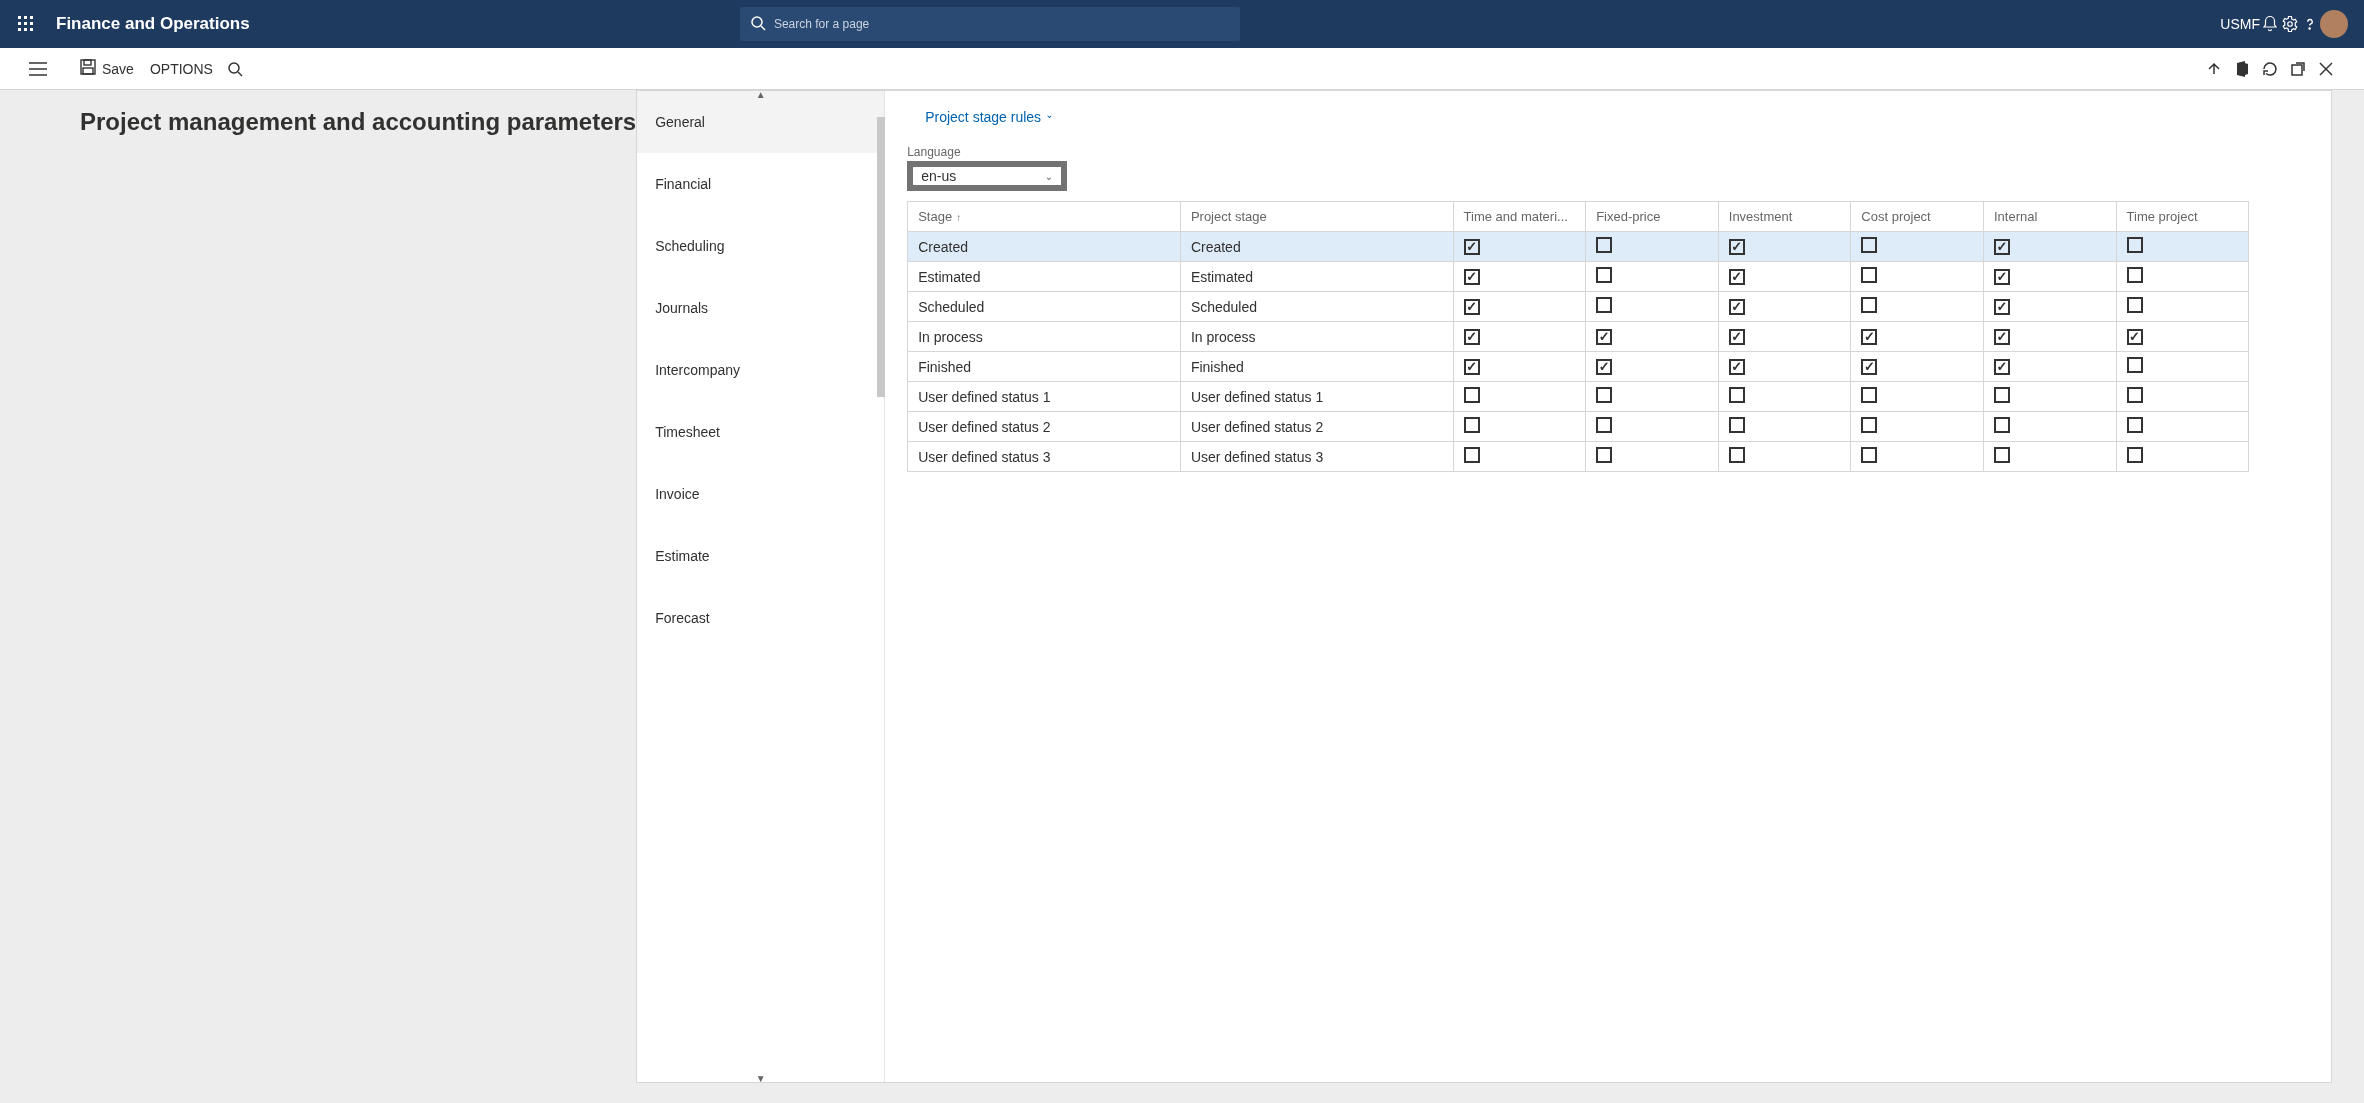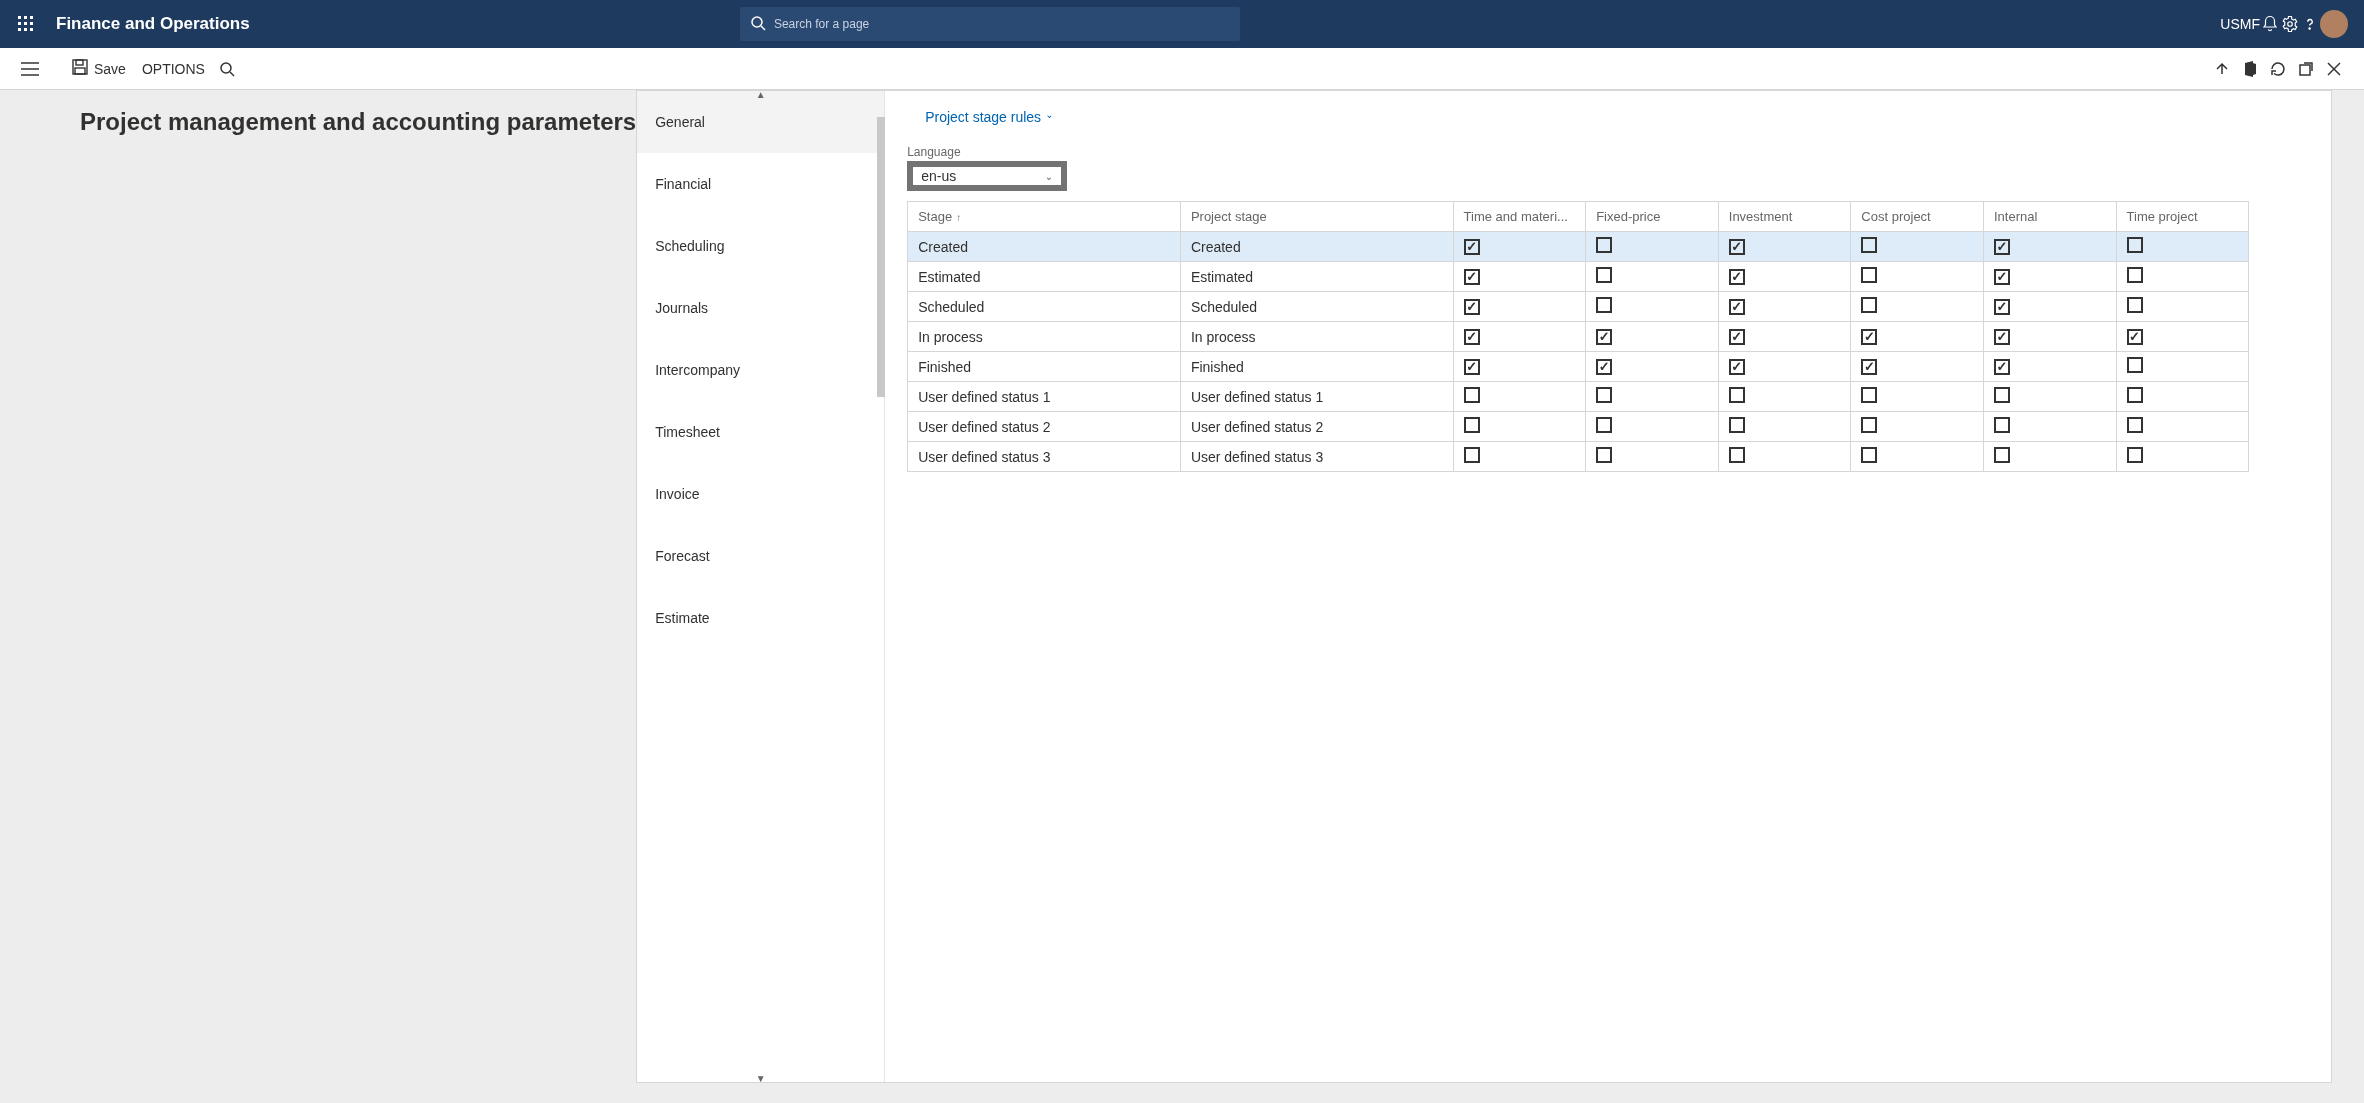--- a/index.html
+++ b/index.html
@@ -9,21 +9,21 @@
   .topbar .app-title { font-size:17px; font-weight:600; margin-left:14px; }
   .topbar .search-wrap { margin-left:auto; margin-right:auto; }
   .search-box { width:500px; height:34px; background:#2b4a73; border-radius:2px; display:flex; align-items:center; padding:0 10px; color:#fff; }
   .search-box input { background:transparent; border:none; outline:none; color:#fff; font-size:12px; margin-left:8px; flex:1; }
   .search-box input::placeholder { color:#c9d3e0; }
   .topbar .right { display:flex; align-items:center; margin-left:auto; padding-right:6px; }
   .topbar .right .ico { width:20px; height:20px; display:flex; align-items:center; justify-content:center; cursor:pointer; }
   .topbar .right .avatar { width:28px; height:28px; border-radius:50%; background:#b08060; cursor:pointer; }
   .company-code { font-size:14px; }
 
-  .actionbar { height:42px; background:#fff; border-bottom:1px solid #d6d6d6; display:flex; align-items:center; padding:0 16px; }
+  .actionbar { height:42px; background:#fff; border-bottom:1px solid #d6d6d6; display:flex; align-items:center; padding:0 24px; }
   .actionbar .hamburger { width:28px; height:28px; display:flex; align-items:center; justify-content:center; cursor:pointer; margin-right:20px; }
   .actionbar .btn { display:flex; align-items:center; gap:6px; padding:4px 8px; cursor:pointer; font-size:14px; color:#323130; }
   .actionbar .spacer { flex:1; }
   .actionbar .iconbtn { width:28px; height:28px; display:flex; align-items:center; justify-content:center; cursor:pointer; }
 
   .body-wrap { display:flex; height:calc(100% - 90px); }
   .leftgutter { width:48px; background:#ededed; }
   .content { flex:1; background:#ededed; padding:0 32px 20px 32px; overflow:hidden; display:flex; flex-direction:row; }
   .page-title { font-size:24px; font-weight:600; padding:18px 0 14px 0; }
 
@@ -174,22 +174,22 @@
       <div class="sidenav">
         <span class="arrow-up">▲</span>
         <div id="nav-items">
             <div class="nav-item active">General</div>
             <div class="nav-item">Financial</div>
             <div class="nav-item">Scheduling</div>
             <div class="nav-item">Journals</div>
             <div class="nav-item">Intercompany</div>
             <div class="nav-item">Timesheet</div>
             <div class="nav-item">Invoice</div>
+            <div class="nav-item">Estimate</div>
             <div class="nav-item">Forecast</div>
-            <div class="nav-item">Estimate</div>
           </div>
         <div class="nav-scroll-thumb"></div>
         <span class="arrow-down">▼</span>
       </div>
 
       <div class="main">
         <div class="pill-link">
           <span>Project stage rules</span>
           <span style="font-size:10px;">⌄</span>
         </div>

